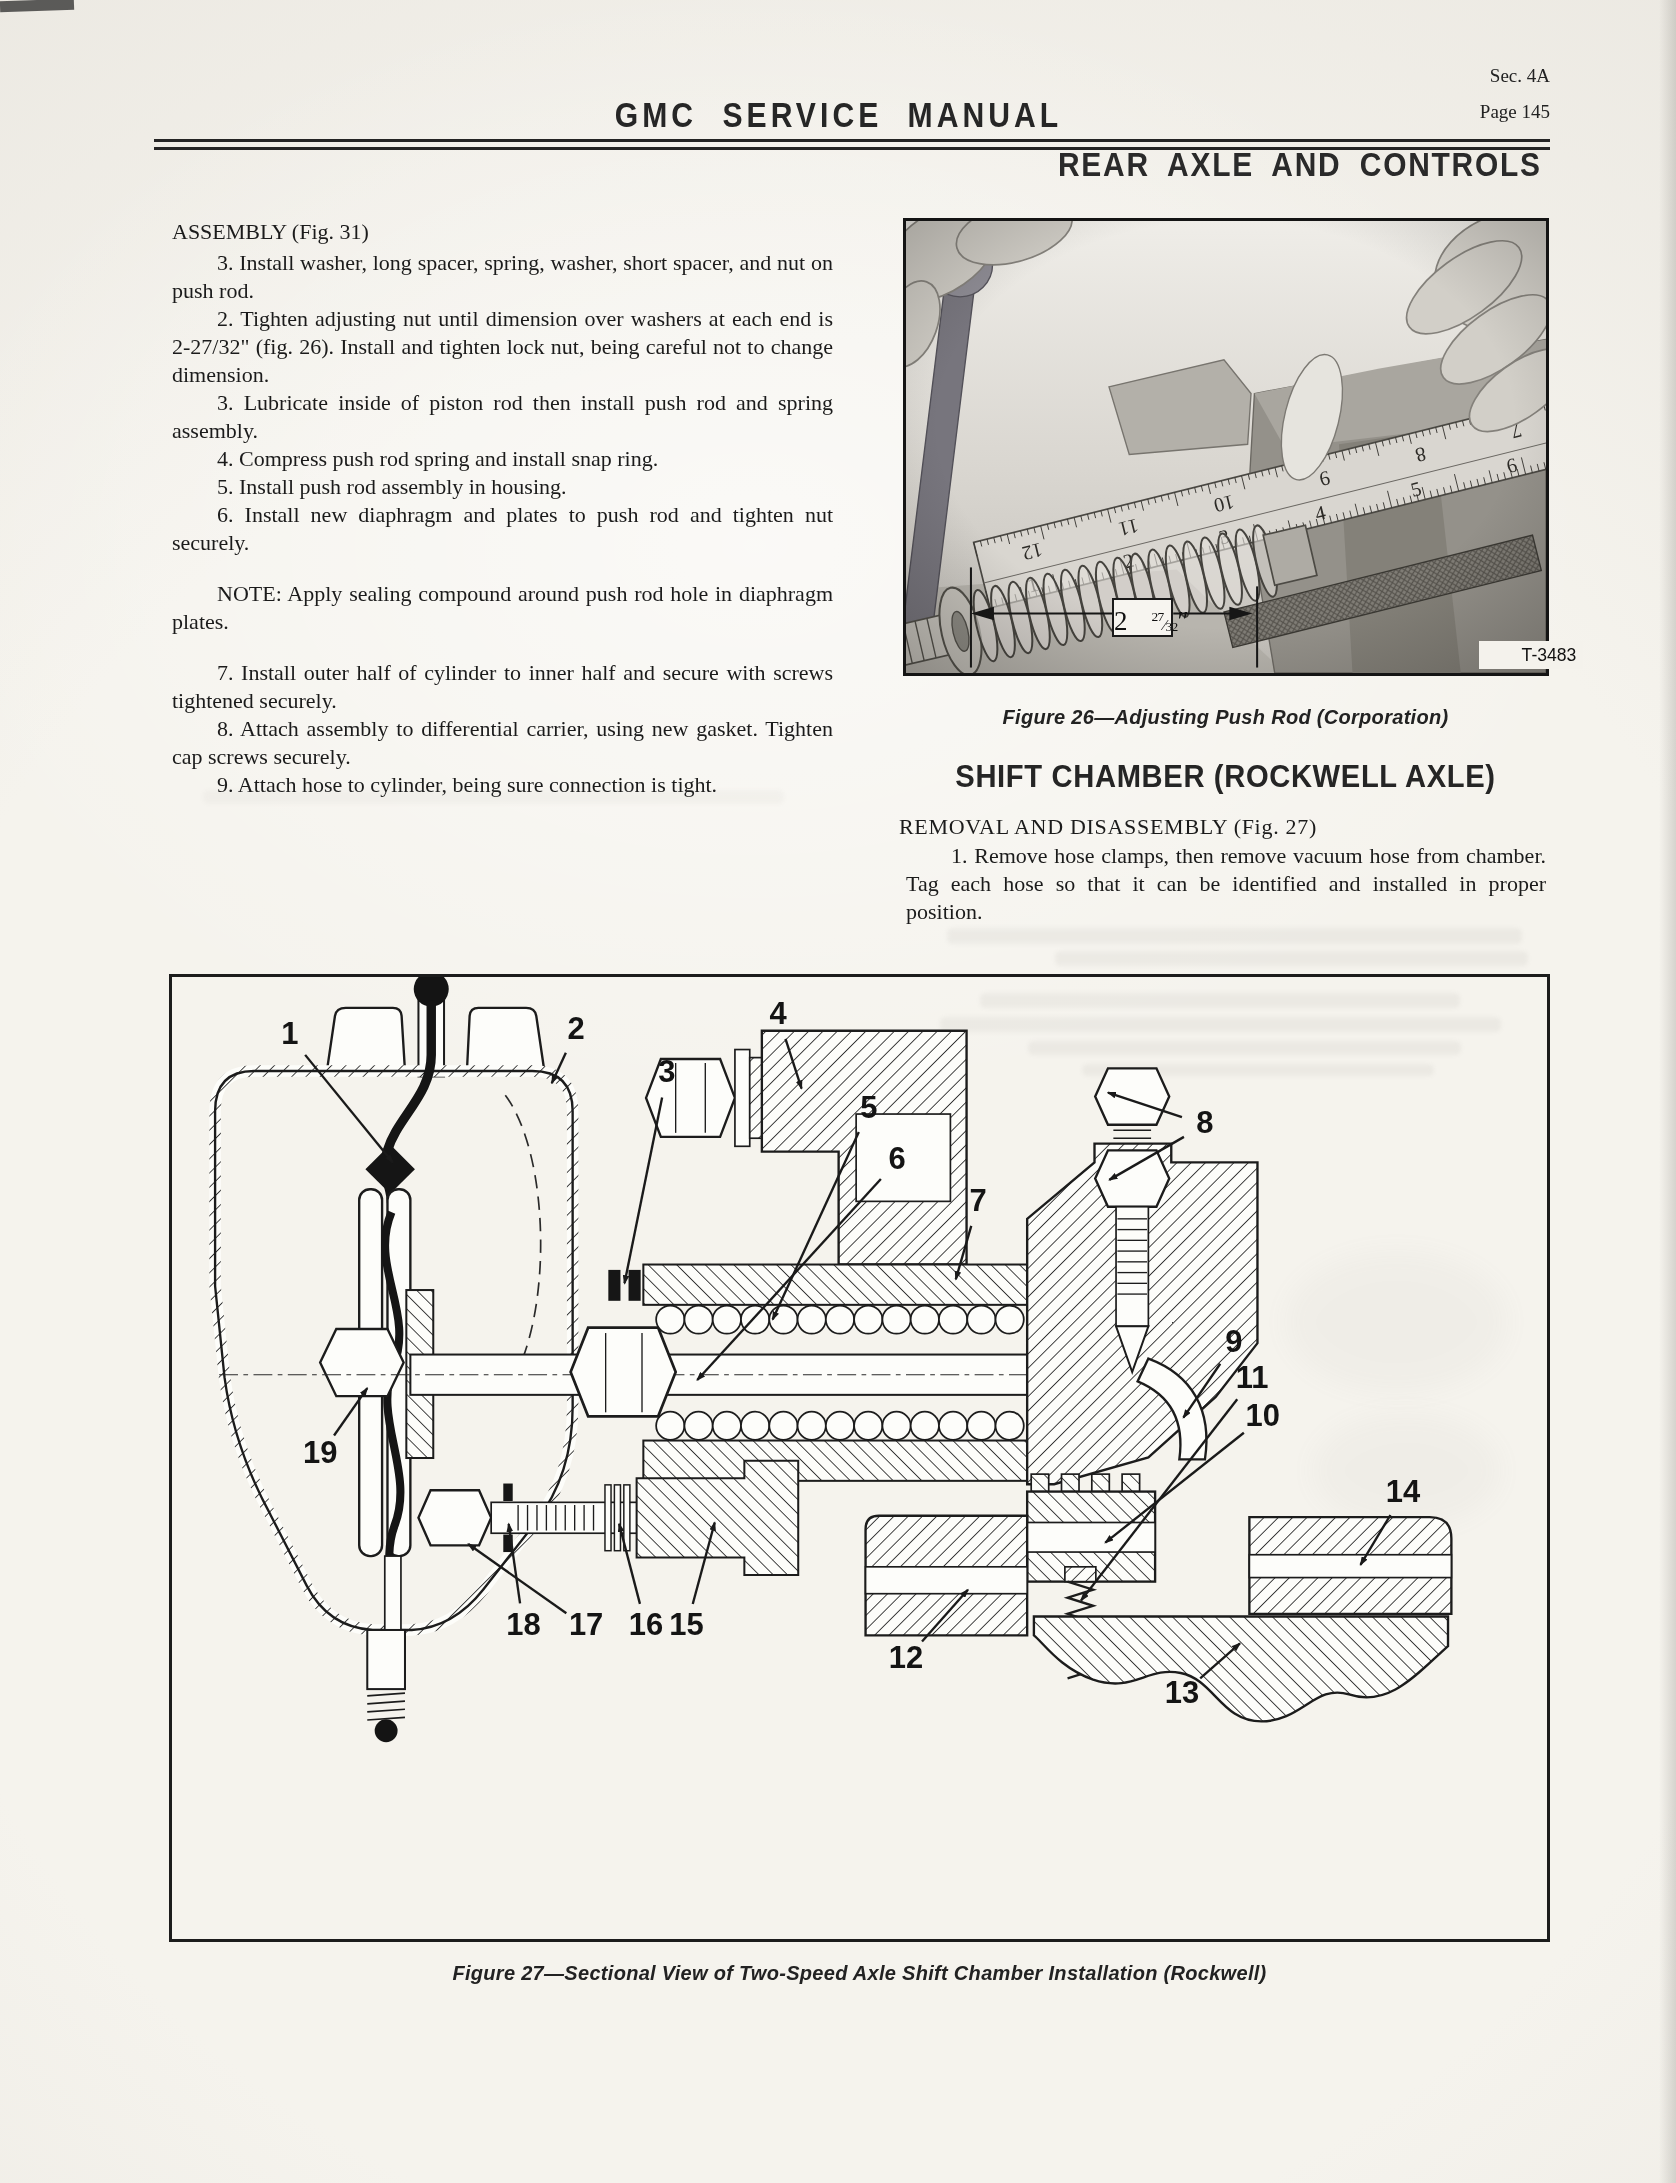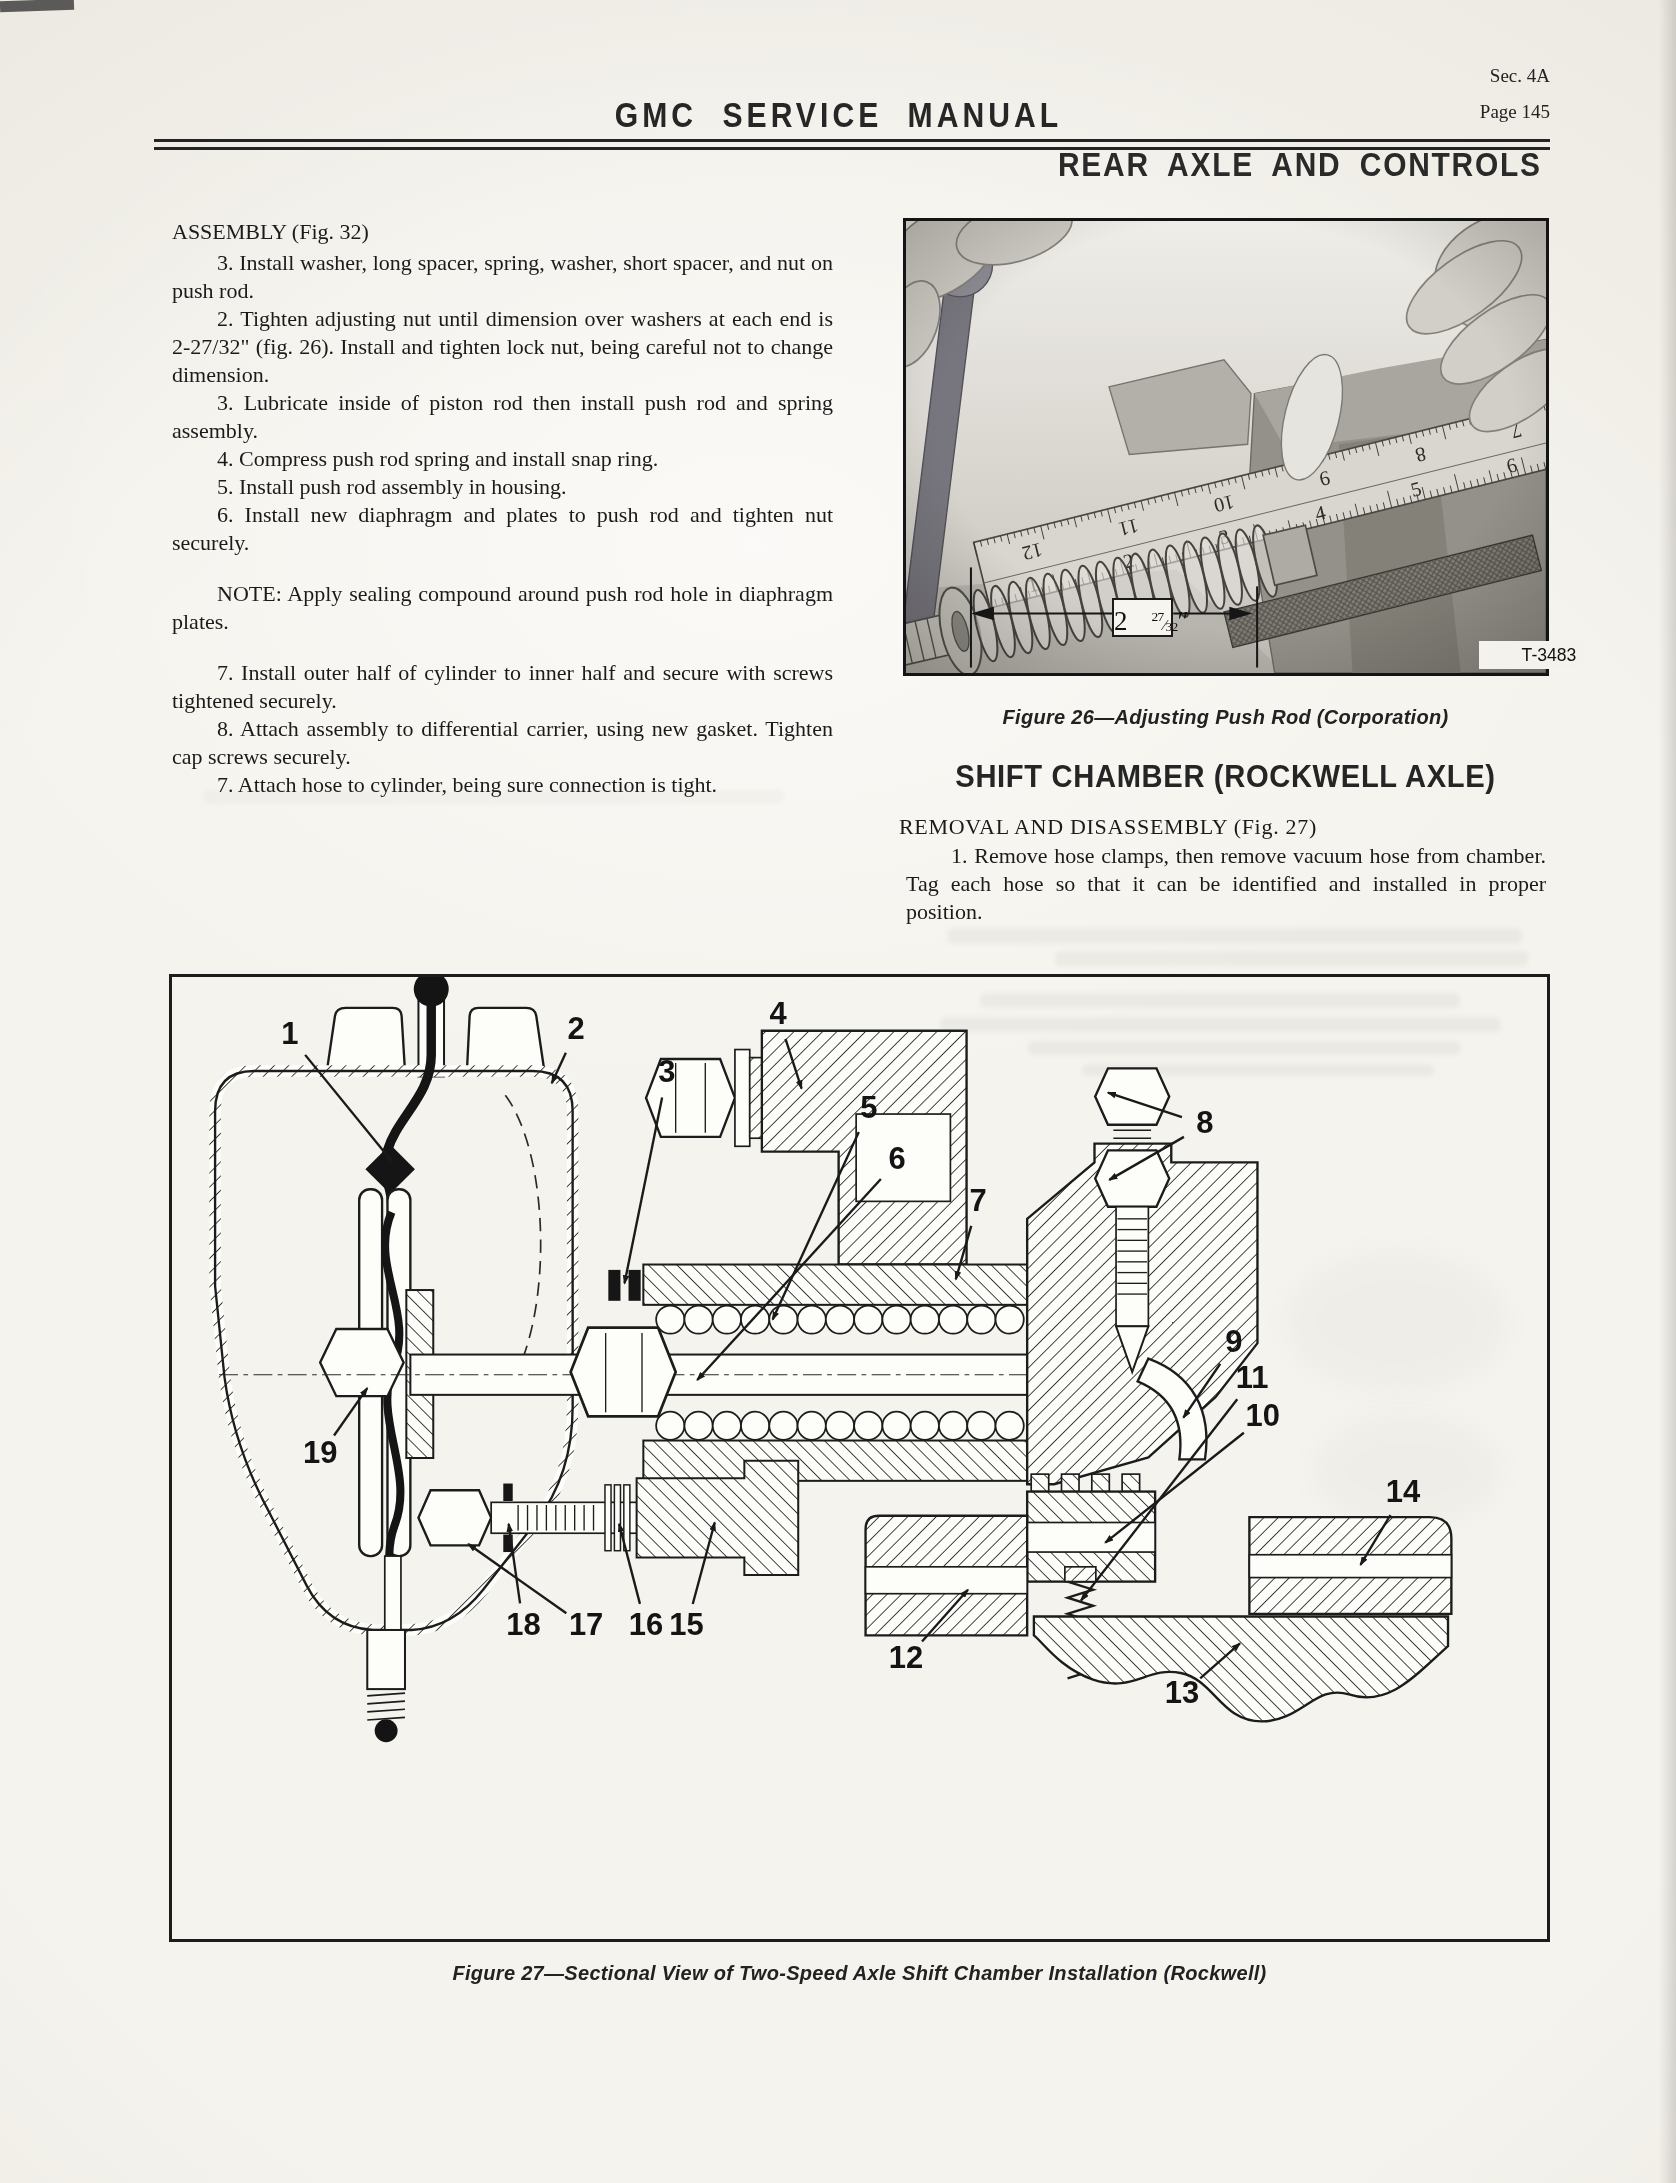--- a/index.html
+++ b/index.html
@@ -92,31 +92,31 @@
   <div class="abs" id="edge-shade"></div>
 
   <div class="abs manual-title">GMC SERVICE MANUAL</div>
   <div class="abs hdr-right" style="top:65px;">Sec. 4A</div>
   <div class="abs hdr-right" style="top:101px;">Page 145</div>
   <div class="abs rule" style="top:139px;height:3.4px;"></div>
   <div class="abs rule" style="top:147px;height:2.7px;"></div>
   <div class="abs section-title">REAR AXLE AND CONTROLS</div>
 
   <div class="col" id="left-col">
-    <p class="col-heading">ASSEMBLY (Fig. 32)</p>
+    <p class="col-heading">ASSEMBLY (Fig. 31)</p>
     <p>3. Install washer, long spacer, spring, washer, short spacer, and nut on push rod.</p>
     <p>2. Tighten adjusting nut until dimension over washers at each end is 2-27/32" (fig. 26). Install and tighten lock nut, being careful not to change dimension.</p>
     <p>3. Lubricate inside of piston rod then install push rod and spring assembly.</p>
     <p>4. Compress push rod spring and install snap ring.</p>
     <p>5. Install push rod assembly in housing.</p>
     <p>6. Install new diaphragm and plates to push rod and tighten nut securely.</p>
     <p class="note-par">NOTE: Apply sealing compound around push rod hole in diaphragm plates.</p>
     <p>7. Install outer half of cylinder to inner half and secure with screws tightened securely.</p>
     <p>8. Attach assembly to differential carrier, using new gasket. Tighten cap screws securely.</p>
-    <p>7. Attach hose to cylinder, being sure connection is tight.</p>
+    <p>9. Attach hose to cylinder, being sure connection is tight.</p>
   </div>
 
   <div class="abs" id="photo-frame">
     <svg width="640" height="452" viewBox="0 0 946 668">
       <defs>
         <linearGradient id="pbg" x1="0" y1="0" x2="0" y2="1">
           <stop offset="0" stop-color="#efede8"></stop>
             <stop offset=".55" stop-color="#d9d6d0"></stop>
             <stop offset="1" stop-color="#c3c0ba"></stop>
         </linearGradient>

